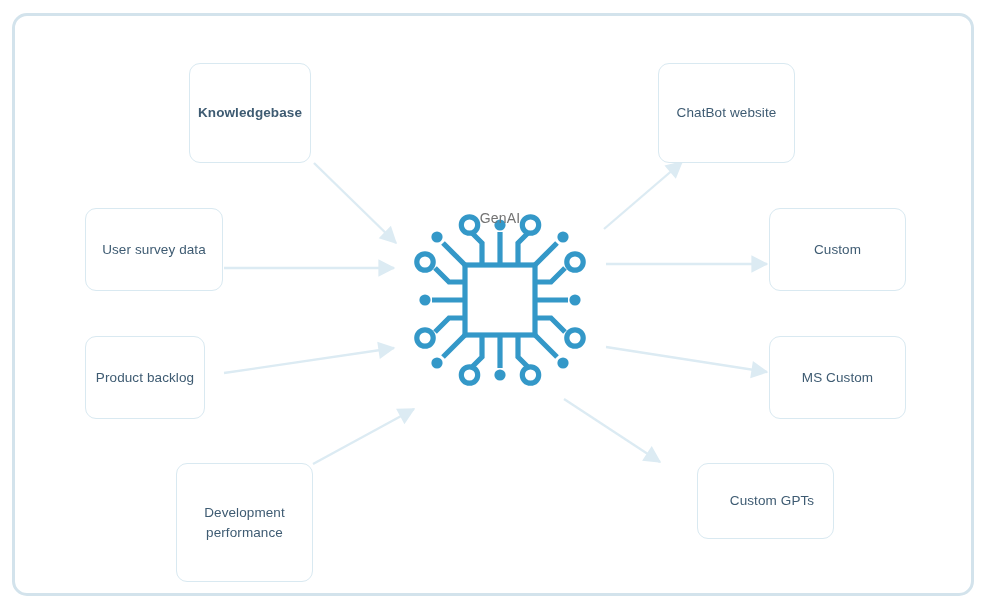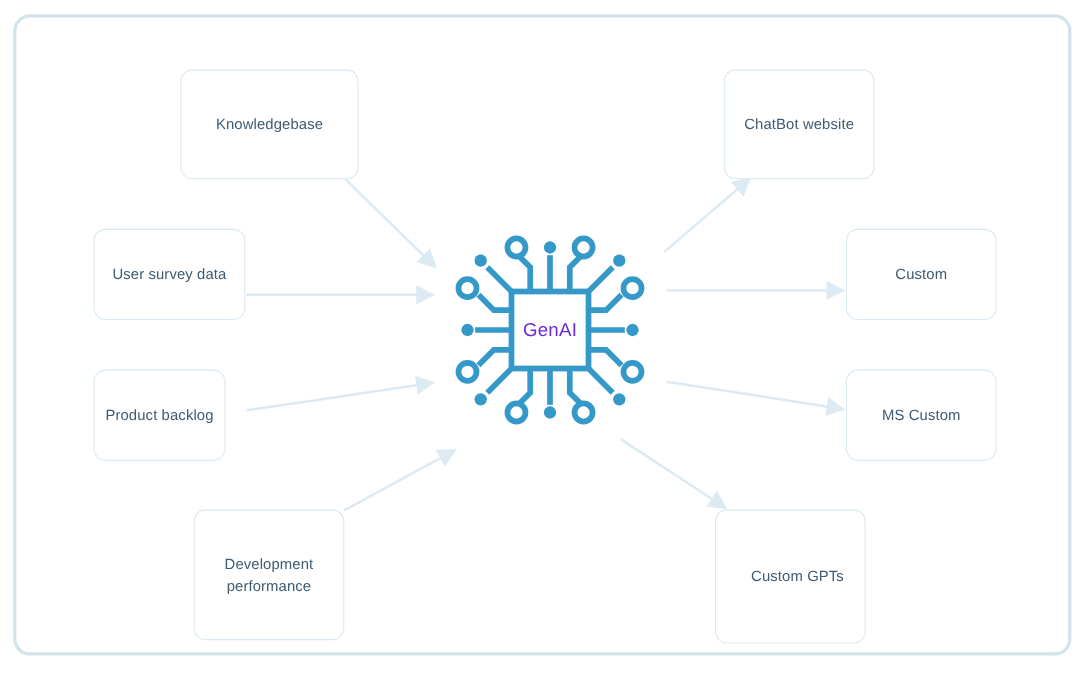--- a/index.html
+++ b/index.html
@@ -56,24 +56,24 @@
     width: 180px;
     height: 180px;
   }
   #chip-label {
     position: absolute;
     left: 0;
     top: 0;
     width: 180px;
     height: 180px;
     display: flex;
-    align-items: center;
+    align-items: flex-start;
     justify-content: center;
-    color: #6d28d9;
-    font-size: 17px;
+    color: #737373;
+    font-size: 14px;
     letter-spacing: 0.2px;
     pointer-events: none;
   }
 </style>
 </head>
 <body>
 
 <div id="canvas">
 
   <div id="frame"></div>
@@ -89,21 +89,21 @@
         <line x1="224" y1="268" x2="394" y2="268" marker-end="url(#ah)"></line>
         <line x1="224" y1="373" x2="394" y2="348" marker-end="url(#ah)"></line>
         <line x1="313" y1="464" x2="414" y2="409" marker-end="url(#ah)"></line>
         <line x1="604" y1="229" x2="682" y2="162" marker-end="url(#ah)"></line>
         <line x1="606" y1="264" x2="767" y2="264" marker-end="url(#ah)"></line>
         <line x1="606" y1="347" x2="767" y2="372" marker-end="url(#ah)"></line>
         <line x1="564" y1="399" x2="660" y2="462" marker-end="url(#ah)"></line>
       </g>
   </svg>
 
-  <div class="node" style="left: 164px; top: 63px; width: 162px; height: 100px;">
+  <div class="node" style="left: 189px; top: 63px; width: 122px; height: 100px; font-weight: bold;">
     <span>Knowledgebase</span>
   </div>
   <div class="node" style="left: 85px; top: 208px; width: 138px; height: 83px;">
     <span>User survey data</span>
   </div>
   <div class="node" style="left: 85px; top: 336px; width: 120px; height: 83px;">
     <span>Product backlog</span>
   </div>
   <div class="node" style="left: 176px; top: 463px; width: 137px; height: 119px;">
     <span>Development<br>performance</span>
@@ -111,21 +111,21 @@
 
   <div class="node" style="left: 658px; top: 63px; width: 137px; height: 100px;">
     <span>ChatBot website</span>
   </div>
   <div class="node" style="left: 769px; top: 208px; width: 137px; height: 83px;">
     <span>Custom</span>
   </div>
   <div class="node" style="left: 769px; top: 336px; width: 137px; height: 83px;">
     <span>MS Custom</span>
   </div>
-  <div class="node" style="left: 650px; top: 463px; width: 137px; height: 122px; padding-left: 13px;">
+  <div class="node" style="left: 697px; top: 463px; width: 137px; height: 76px; padding-left: 13px;">
     <span>Custom GPTs</span>
   </div>
 
   <div id="chip-wrap">
     <svg width="180" height="180" viewBox="0 0 180 180" id="chip-svg">
       <g id="chip-art" fill="none" stroke="#3498c8" stroke-width="5.2" stroke-linecap="butt" stroke-linejoin="miter">
           <rect x="55" y="55" width="70" height="70"></rect>
           <polyline points="72,55 72,33 62,23"></polyline>
           <circle cx="59.5" cy="15" r="8.2"></circle>
           <polyline points="90,55 90,22"></polyline>

